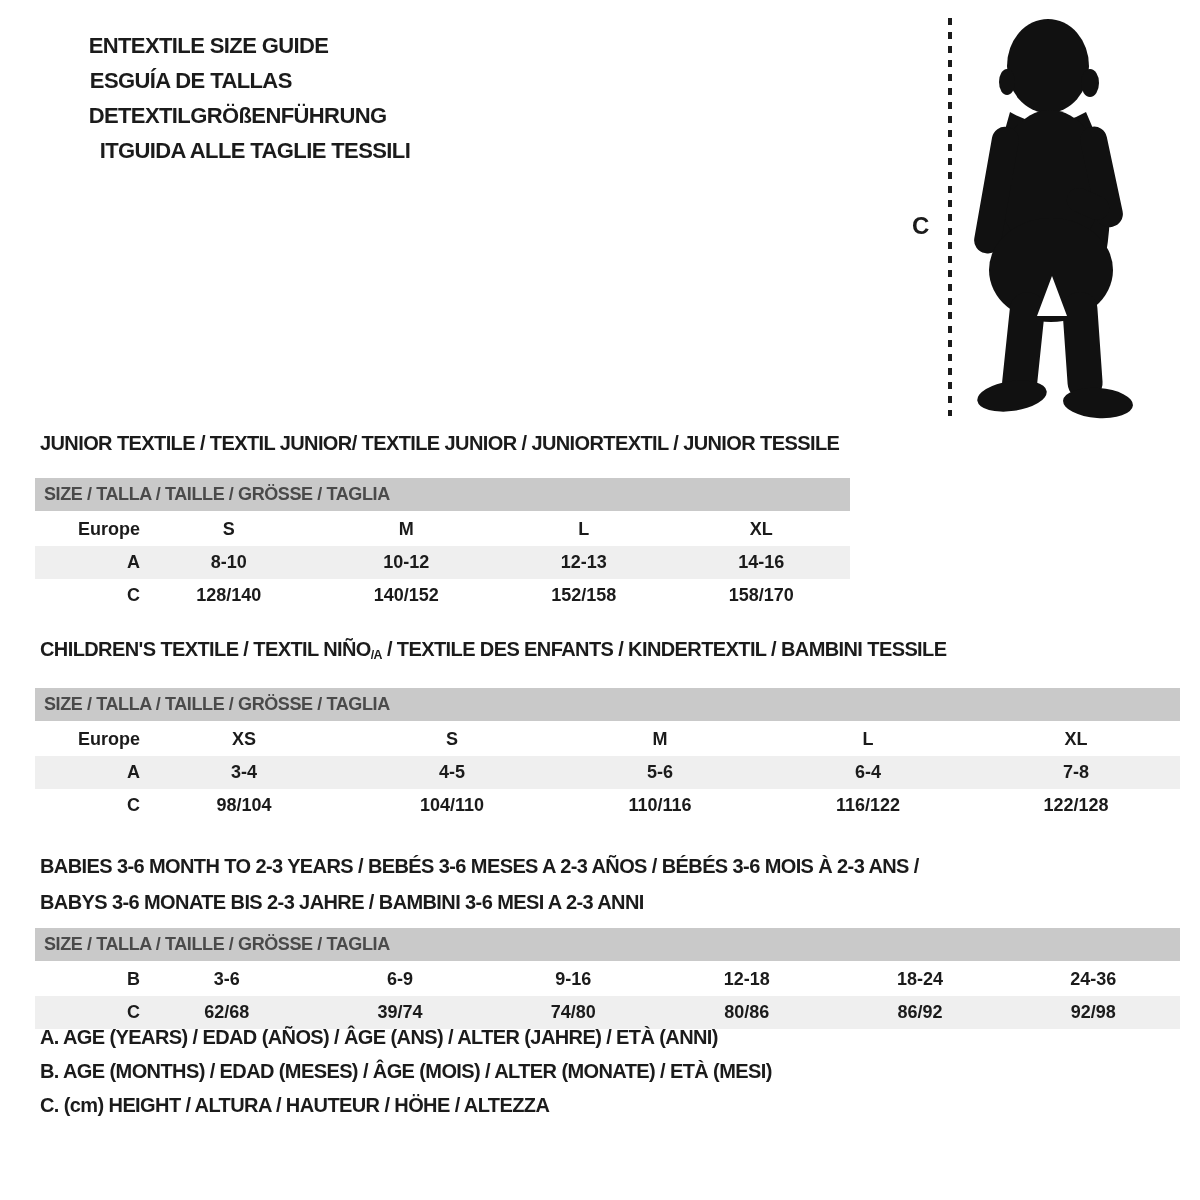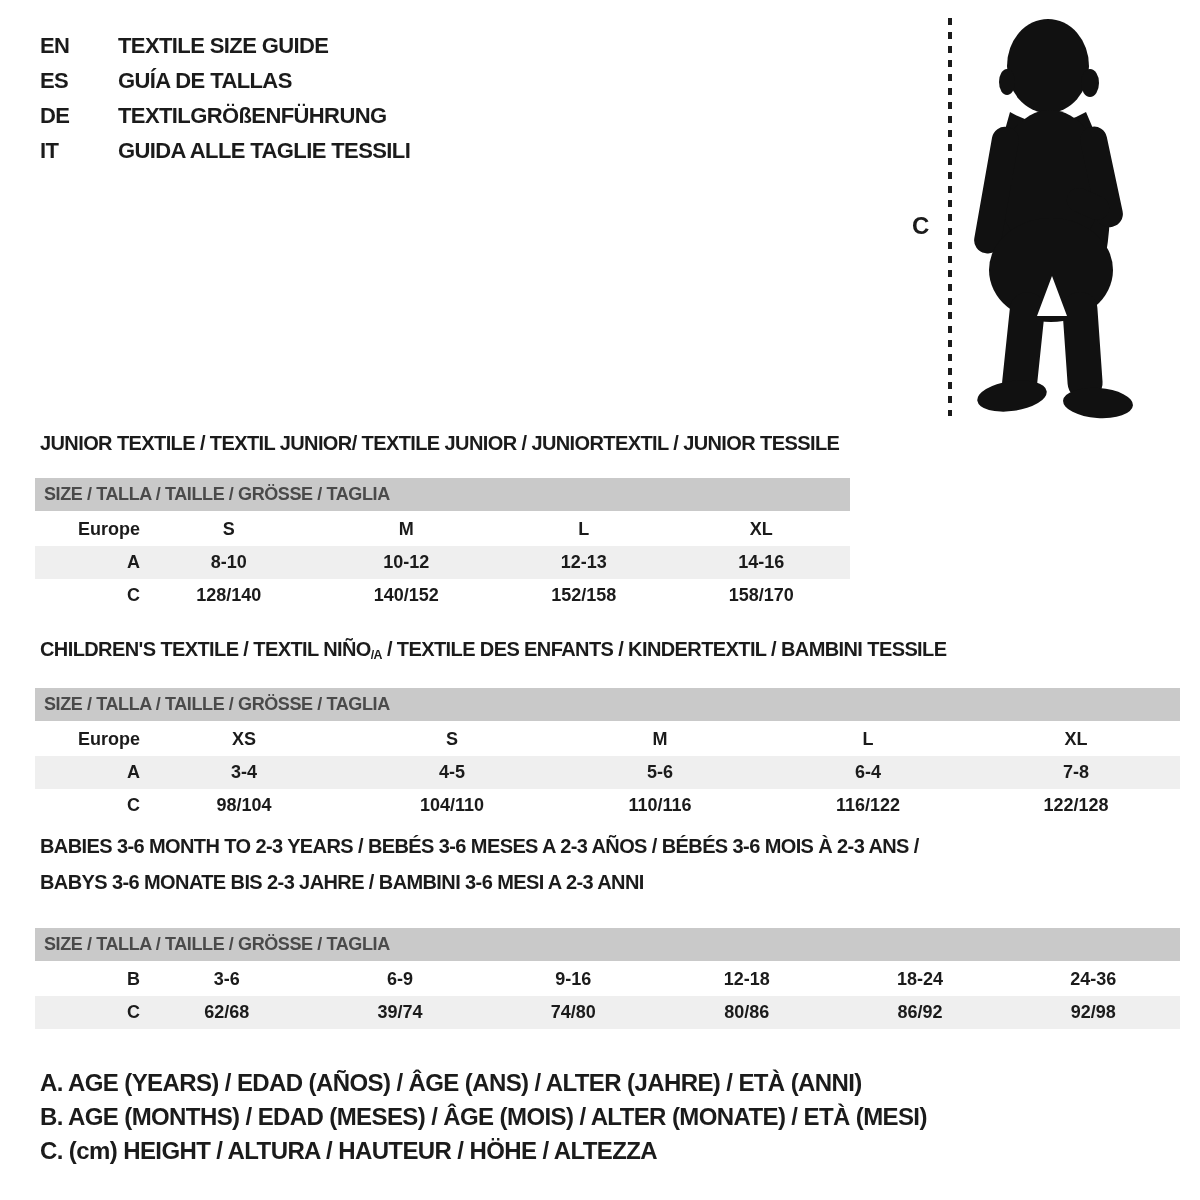--- a/index.html
+++ b/index.html
@@ -8,41 +8,41 @@
     --text:#1b1b1b;
     --header-text:#4a4a4a;
     --page-bg:#ffffff;
   }
   *{margin:0;padding:0;box-sizing:border-box;}
   html,body{width:1200px;height:1200px;background:var(--page-bg);
     font-family:"Liberation Sans","DejaVu Sans",sans-serif;color:var(--text);}
   .canvas{position:relative;width:1200px;height:1200px;overflow:hidden;background:var(--page-bg);}
   .cond{letter-spacing:-0.6px;}
   
-  .lang-list{position:absolute;left:40px;top:28px;font-weight:700;font-size:22px;}
+  .lang-list{position:absolute;left:40px;top:28px;font-weight:700;font-size:22px;text-align:right;}
   .lang-row{display:flex;line-height:35px;}
   .lang-code{width:78px;flex:0 0 78px;}
   
   .measure-line{position:absolute;left:948px;top:18px;width:4px;height:398px;
     background:repeating-linear-gradient(to bottom,var(--text) 0 7px,transparent 7px 14px);}
   .measure-label{position:absolute;left:912px;top:212px;font-weight:700;font-size:24px;}
   .baby-figure{position:absolute;left:958px;top:14px;width:185px;height:406px;}
   
   .section-title{position:absolute;left:40px;font-weight:700;font-size:20px;white-space:nowrap;}
   .section-title .sub{font-size:0.62em;vertical-align:-0.25em;}
   
   .size-table{position:absolute;left:35px;font-weight:700;font-size:18px;}
   .t-header{height:33px;line-height:33px;background:var(--header-bg);color:var(--header-text);
     padding-left:9px;margin-bottom:2px;letter-spacing:-0.4px;}
   .t-row{display:flex;height:33px;line-height:33px;}
   .t-row.alt{background:var(--row-alt-bg);}
   .t-label{flex:0 0 105px;padding-left:9px;text-align:right;}
   .t-cell{flex:1;text-align:center;}
   
-  .legend{position:absolute;left:40px;top:1066px;font-weight:700;font-size:24px;line-height:34px;}
+  .legend{position:absolute;left:40px;top:1020px;font-weight:700;font-size:20px;line-height:34px;}
 </style>
 </head>
 <body>
 
 <div class="canvas">
 
   <div class="lang-list cond">
     <div class="lang-row">
       <span class="lang-code">EN</span>
       <span class="lang-label">TEXTILE SIZE GUIDE</span>
@@ -132,21 +132,21 @@
     <div class="t-row">
       <div class="t-label">C</div>
       <div class="t-cell">98/104</div>
       <div class="t-cell">104/110</div>
       <div class="t-cell">110/116</div>
       <div class="t-cell">116/122</div>
       <div class="t-cell">122/128</div>
     </div>
   </div>
 
-  <div class="section-title cond" style="top:828px;line-height:36px;">
+  <div class="section-title cond" style="top:848px;line-height:36px;">
     <div>BABIES 3-6 MONTH TO 2-3 YEARS / BEBÉS 3-6 MESES A 2-3 AÑOS / BÉBÉS 3-6 MOIS À 2-3 ANS /</div>
     <div>BABYS 3-6 MONATE BIS 2-3 JAHRE / BAMBINI 3-6 MESI A 2-3 ANNI</div>
   </div>
   <div class="size-table" style="top:928px;width:1145px;">
     <div class="t-header">SIZE / TALLA / TAILLE / GRÖSSE / TAGLIA</div>
     <div class="t-row">
       <div class="t-label">B</div>
       <div class="t-cell">3-6</div>
       <div class="t-cell">6-9</div>
       <div class="t-cell">9-16</div>

